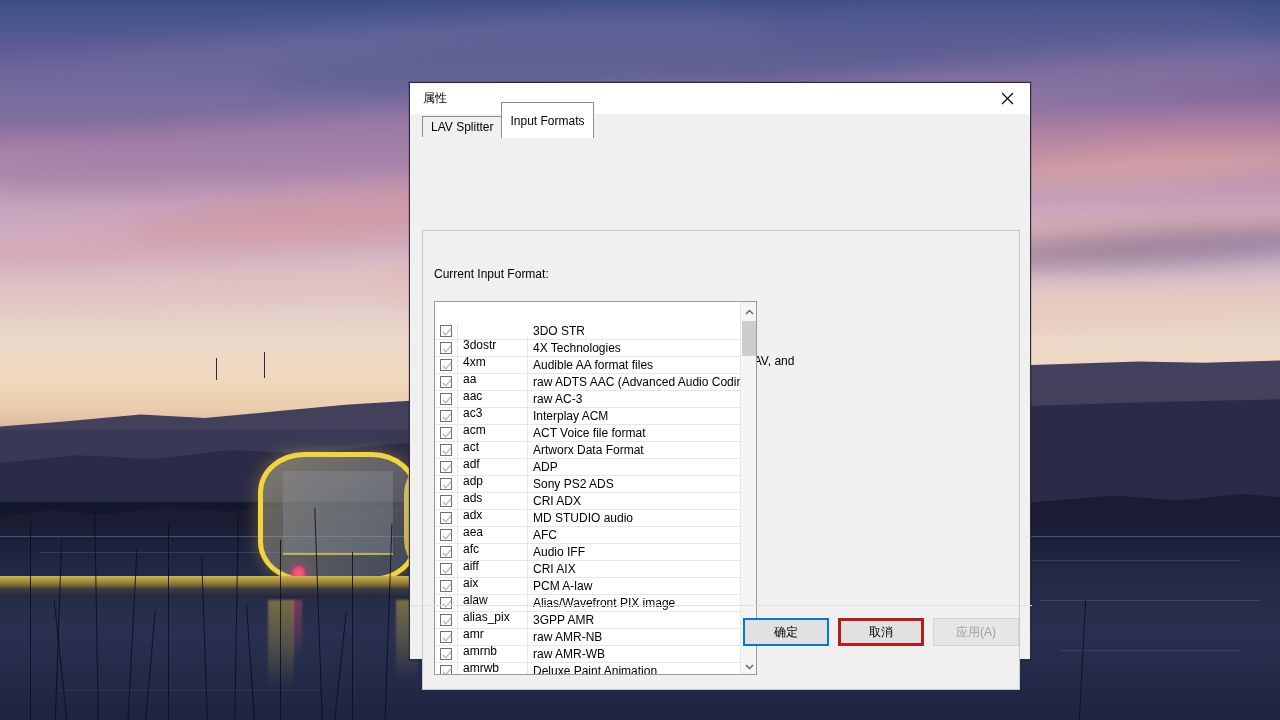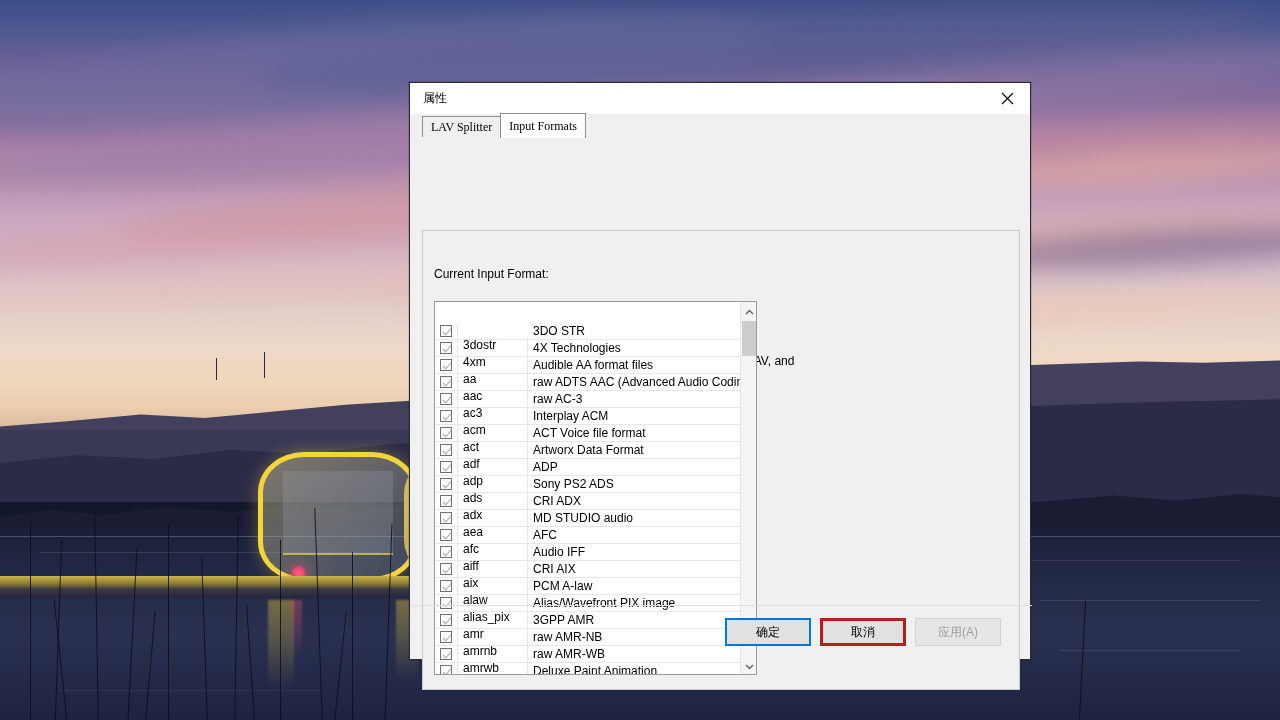--- a/index.html
+++ b/index.html
@@ -155,35 +155,34 @@
     cursor: default;
   }
   #close-btn svg { display: block; }
 
   #tabstrip {
     position: relative;
     height: 22px;
     margin: 1px 0 0 12px;
     display: flex; align-items: flex-end;
     z-index: 3;
-    font-family: Liberation Serif, serif;
   }
   .tab {
     height: 21px;
     padding: 0 8px;
     display: flex; align-items: center;
     font-size: 12px;
     border: 1px solid #8c8c8c;
     border-bottom: none;
     background: #f0f0f0;
     color: #000;
     margin-right: -1px;
   }
   .tab.selected {
-    height: 25px;
+    height: 36px;
     background: #ffffff;
     border-color: #8c8c8c;
     position: relative;
     z-index: 4;
     margin-bottom: -1px;
     margin-top: 16px;
   }
 
   #tabpanel {
     position: absolute;
@@ -291,21 +290,21 @@
 
   
   #footer-sep {
     position: absolute;
     left: 0; bottom: 53px;
     width: 622px; height: 1px;
     background: #dfdfdf;
   }
   #buttons {
     position: absolute;
-    right: 29px; bottom: 13px;
+    right: 11px; bottom: 13px;
     display: flex; gap: 9px;
   }
   .btn {
     width: 86px; height: 28px;
     font-size: 12px;
     display: flex; align-items: center; justify-content: center;
     background: #e1e1e1;
     border: 3px solid #b91c1c;
     color: #000;
   }

